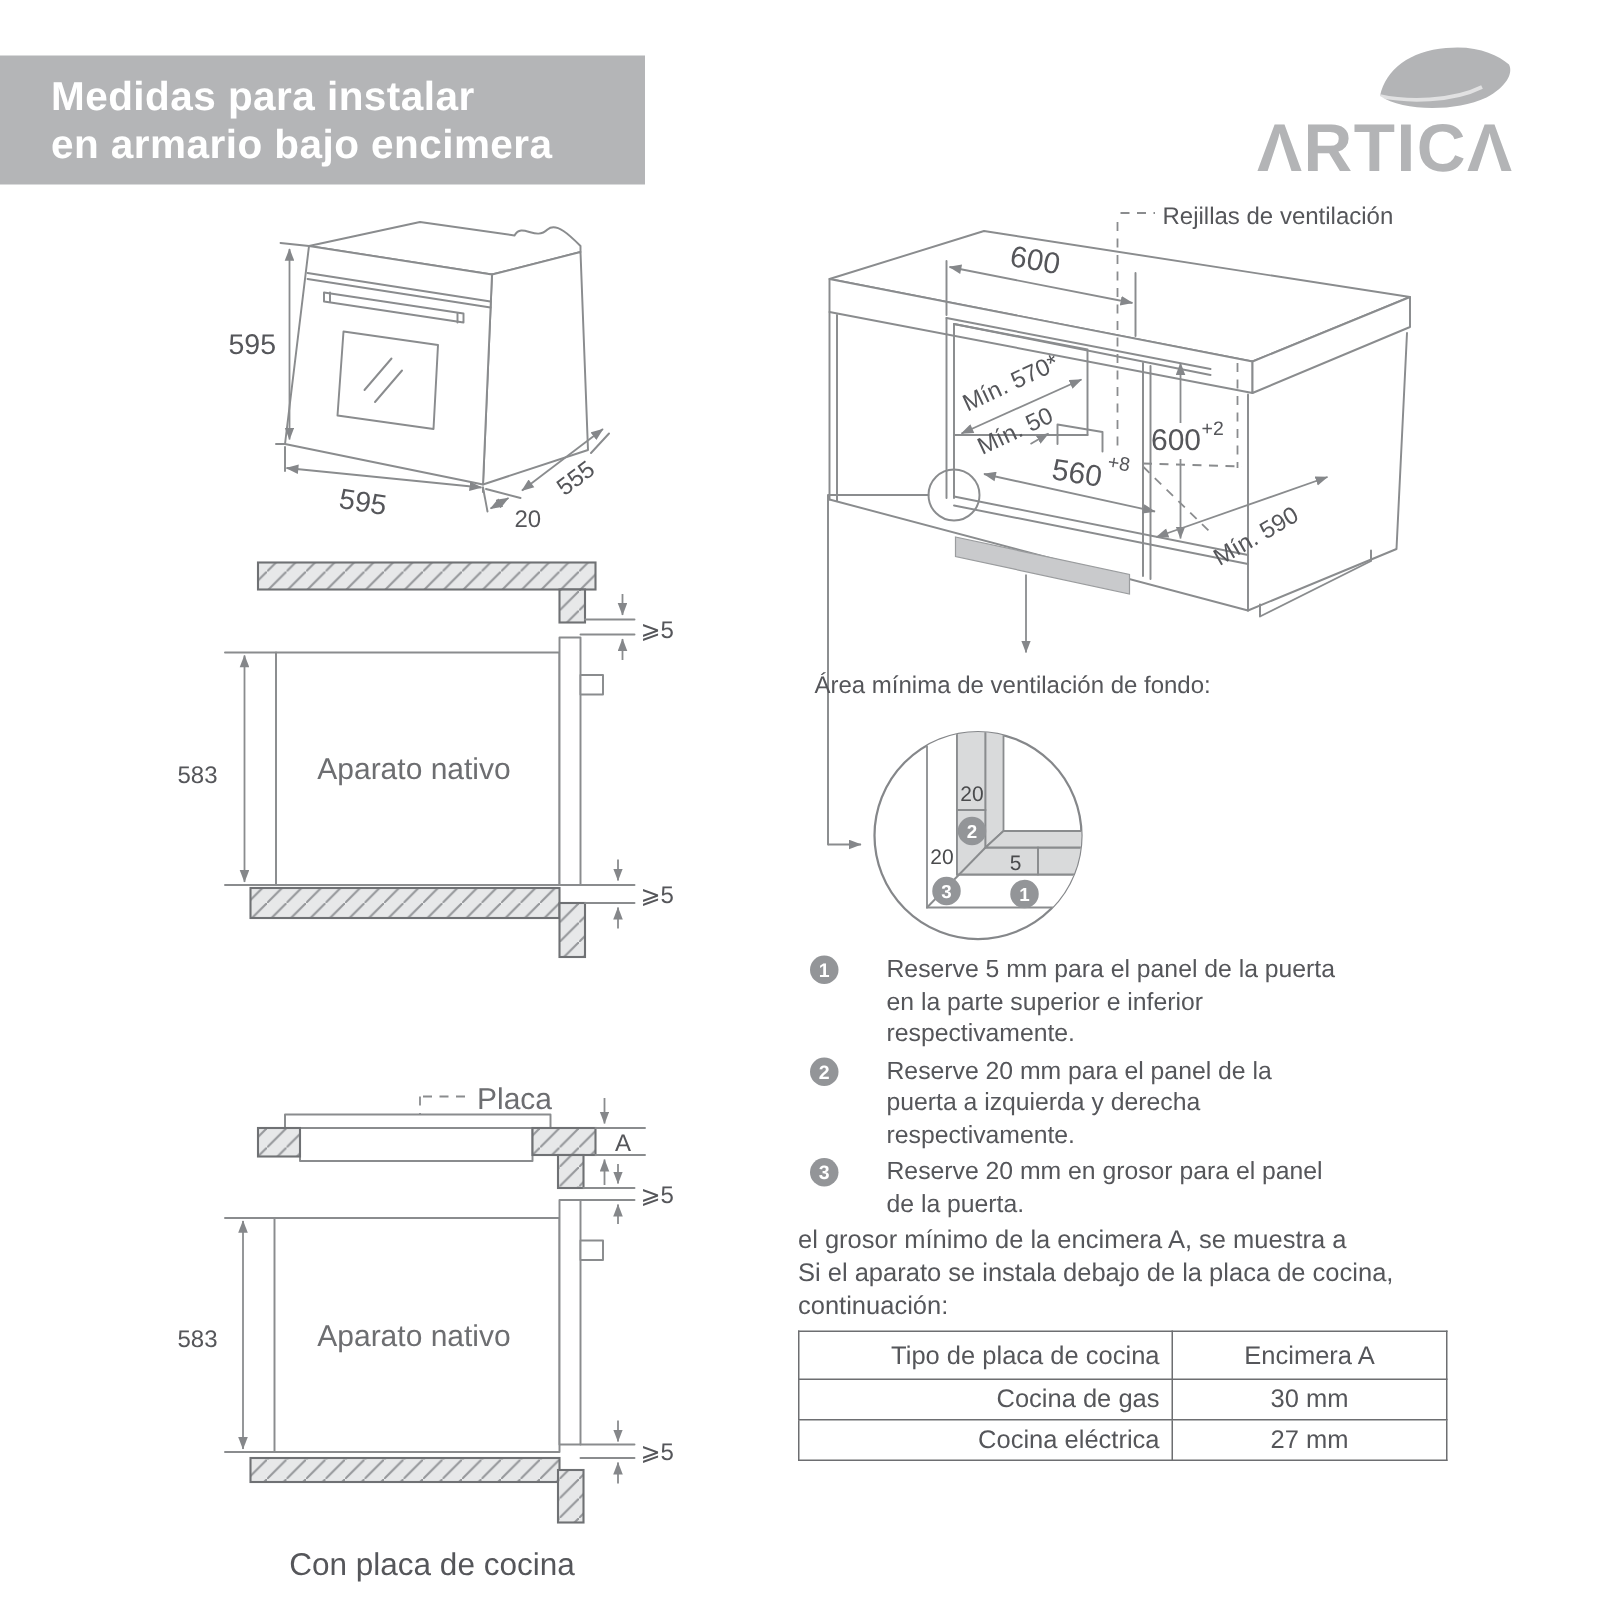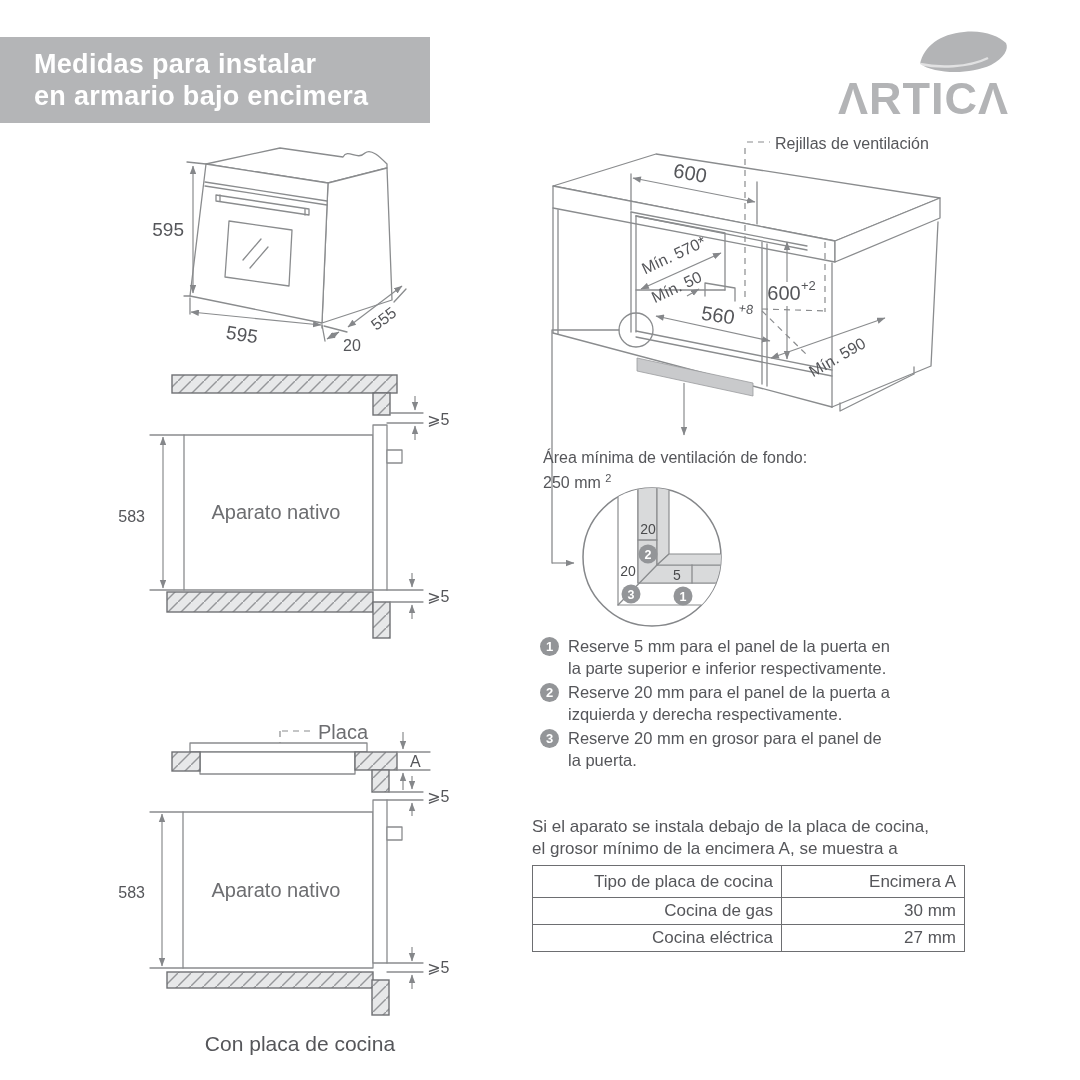--- a/index.html
+++ b/index.html
@@ -29,27 +29,27 @@
   .bdg{fill:#939598;}
   
   .caption{width:400px;text-align:center;font-size:21px;color:#55565a;}
   .vent-note{left:543px;top:447px;width:320px;font-size:16px;line-height:21px;color:#55565a;}
   .vent-note sup{font-size:11px;}
   .notes{left:540px;top:636px;width:352px;}
   .note{display:flex;margin-bottom:3px;}
   .note-badge{flex:0 0 19px;width:19px;height:19px;border-radius:50%;background:#939598;color:#fff;
               font-size:13px;font-weight:bold;display:flex;align-items:center;justify-content:center;
               margin-right:9px;margin-top:1px;}
-  .note-text{width:325px;font-size:16.5px;line-height:21.5px;color:#55565a;}
+  .note-text{width:325px;font-size:16.5px;line-height:21.5px;color:#55565a;margin-left:23px;}
   .hob-block{left:532px;top:816px;width:436px;}
   .intro{font-size:17px;line-height:22px;color:#55565a;}
   table.hob{border-collapse:collapse;margin-top:5px;font-size:17px;color:#55565a;}
   table.hob td{border:1.6px solid #6d6e71;padding:3px 8px;line-height:20px;}
   td.c1{width:232px;text-align:right;}
-  td.c2{width:166px;text-align:right;}
+  td.c2{width:166px;text-align:center;}
   tr.hdr td{height:25px;}
 </style>
 </head>
 <body>
 
 <div class="page">
 
   <svg width="0" height="0" style="position:absolute" aria-hidden="true">
     <defs>
       <marker id="ah" markerWidth="10" markerHeight="8" refX="8" refY="3.2" orient="auto" markerUnits="userSpaceOnUse">
@@ -180,23 +180,20 @@
       <text class="bnum" x="108" y="428.5" text-anchor="middle">2</text>
       <circle class="bdg" cx="91" cy="464" r="9.5"></circle>
       <text class="bnum" x="91" y="468.5" text-anchor="middle">3</text>
       <circle class="bdg" cx="143" cy="466" r="9.5"></circle>
       <text class="bnum" x="143" y="470.5" text-anchor="middle">1</text>
     </g>
   </svg>
 
   <div class="abs vent-note">
     <div>Área mínima de ventilación de fondo:</div>
-    <div>
-      <span>250 mm</span>&nbsp;<sup>2</sup>
-    </div>
   </div>
 
   <div class="abs notes">
     <div class="note">
       <span class="note-badge">1</span>
       <span class="note-text">Reserve 5 mm para el panel de la puerta en la parte superior e inferior respectivamente.</span>
     </div>
     <div class="note">
       <span class="note-badge">2</span>
       <span class="note-text">Reserve 20 mm para el panel de la puerta a izquierda y derecha respectivamente.</span>
@@ -260,26 +257,27 @@
 
     <path class="ln" d="M83,112 H50 M83,268 H50"></path>
     <path class="dim" d="M62,114 V266" marker-start="url(#ahs)" marker-end="url(#ah)"></path>
     <text class="dls" x="45" y="198" text-anchor="end">583</text>
 
     <path class="ln" d="M287,263 H323 M287,272 H323"></path>
     <path class="dim" d="M312,247 V261" marker-end="url(#ah)"></path>
     <path class="dim" d="M312,289 V275" marker-end="url(#ah)"></path>
     <text class="dls" x="327" y="273">⩾5</text>
   </svg>
-  <div class="abs caption" style="left:100px;top:1032px">Con placa de cocina</div>
+  <div class="abs caption" style="left:88px;top:1032px">Con placa de cocina</div>
 
   <div class="abs hob-block">
     <div class="intro">
+      <div>el grosor mínimo de la encimera A, se muestra a</div>
       <div>Si el aparato se instala debajo de la placa de cocina,</div>
-      <div>el grosor mínimo de la encimera A, se muestra a</div>
+      <div>continuación:</div>
     </div>
     <table class="hob">
       <tbody>
         <tr class="hdr">
           <td class="c1">Tipo de placa de cocina</td>
           <td class="c2">Encimera A</td>
         </tr>
         <tr>
           <td class="c1">Cocina de gas</td>
           <td class="c2">30 mm</td>

